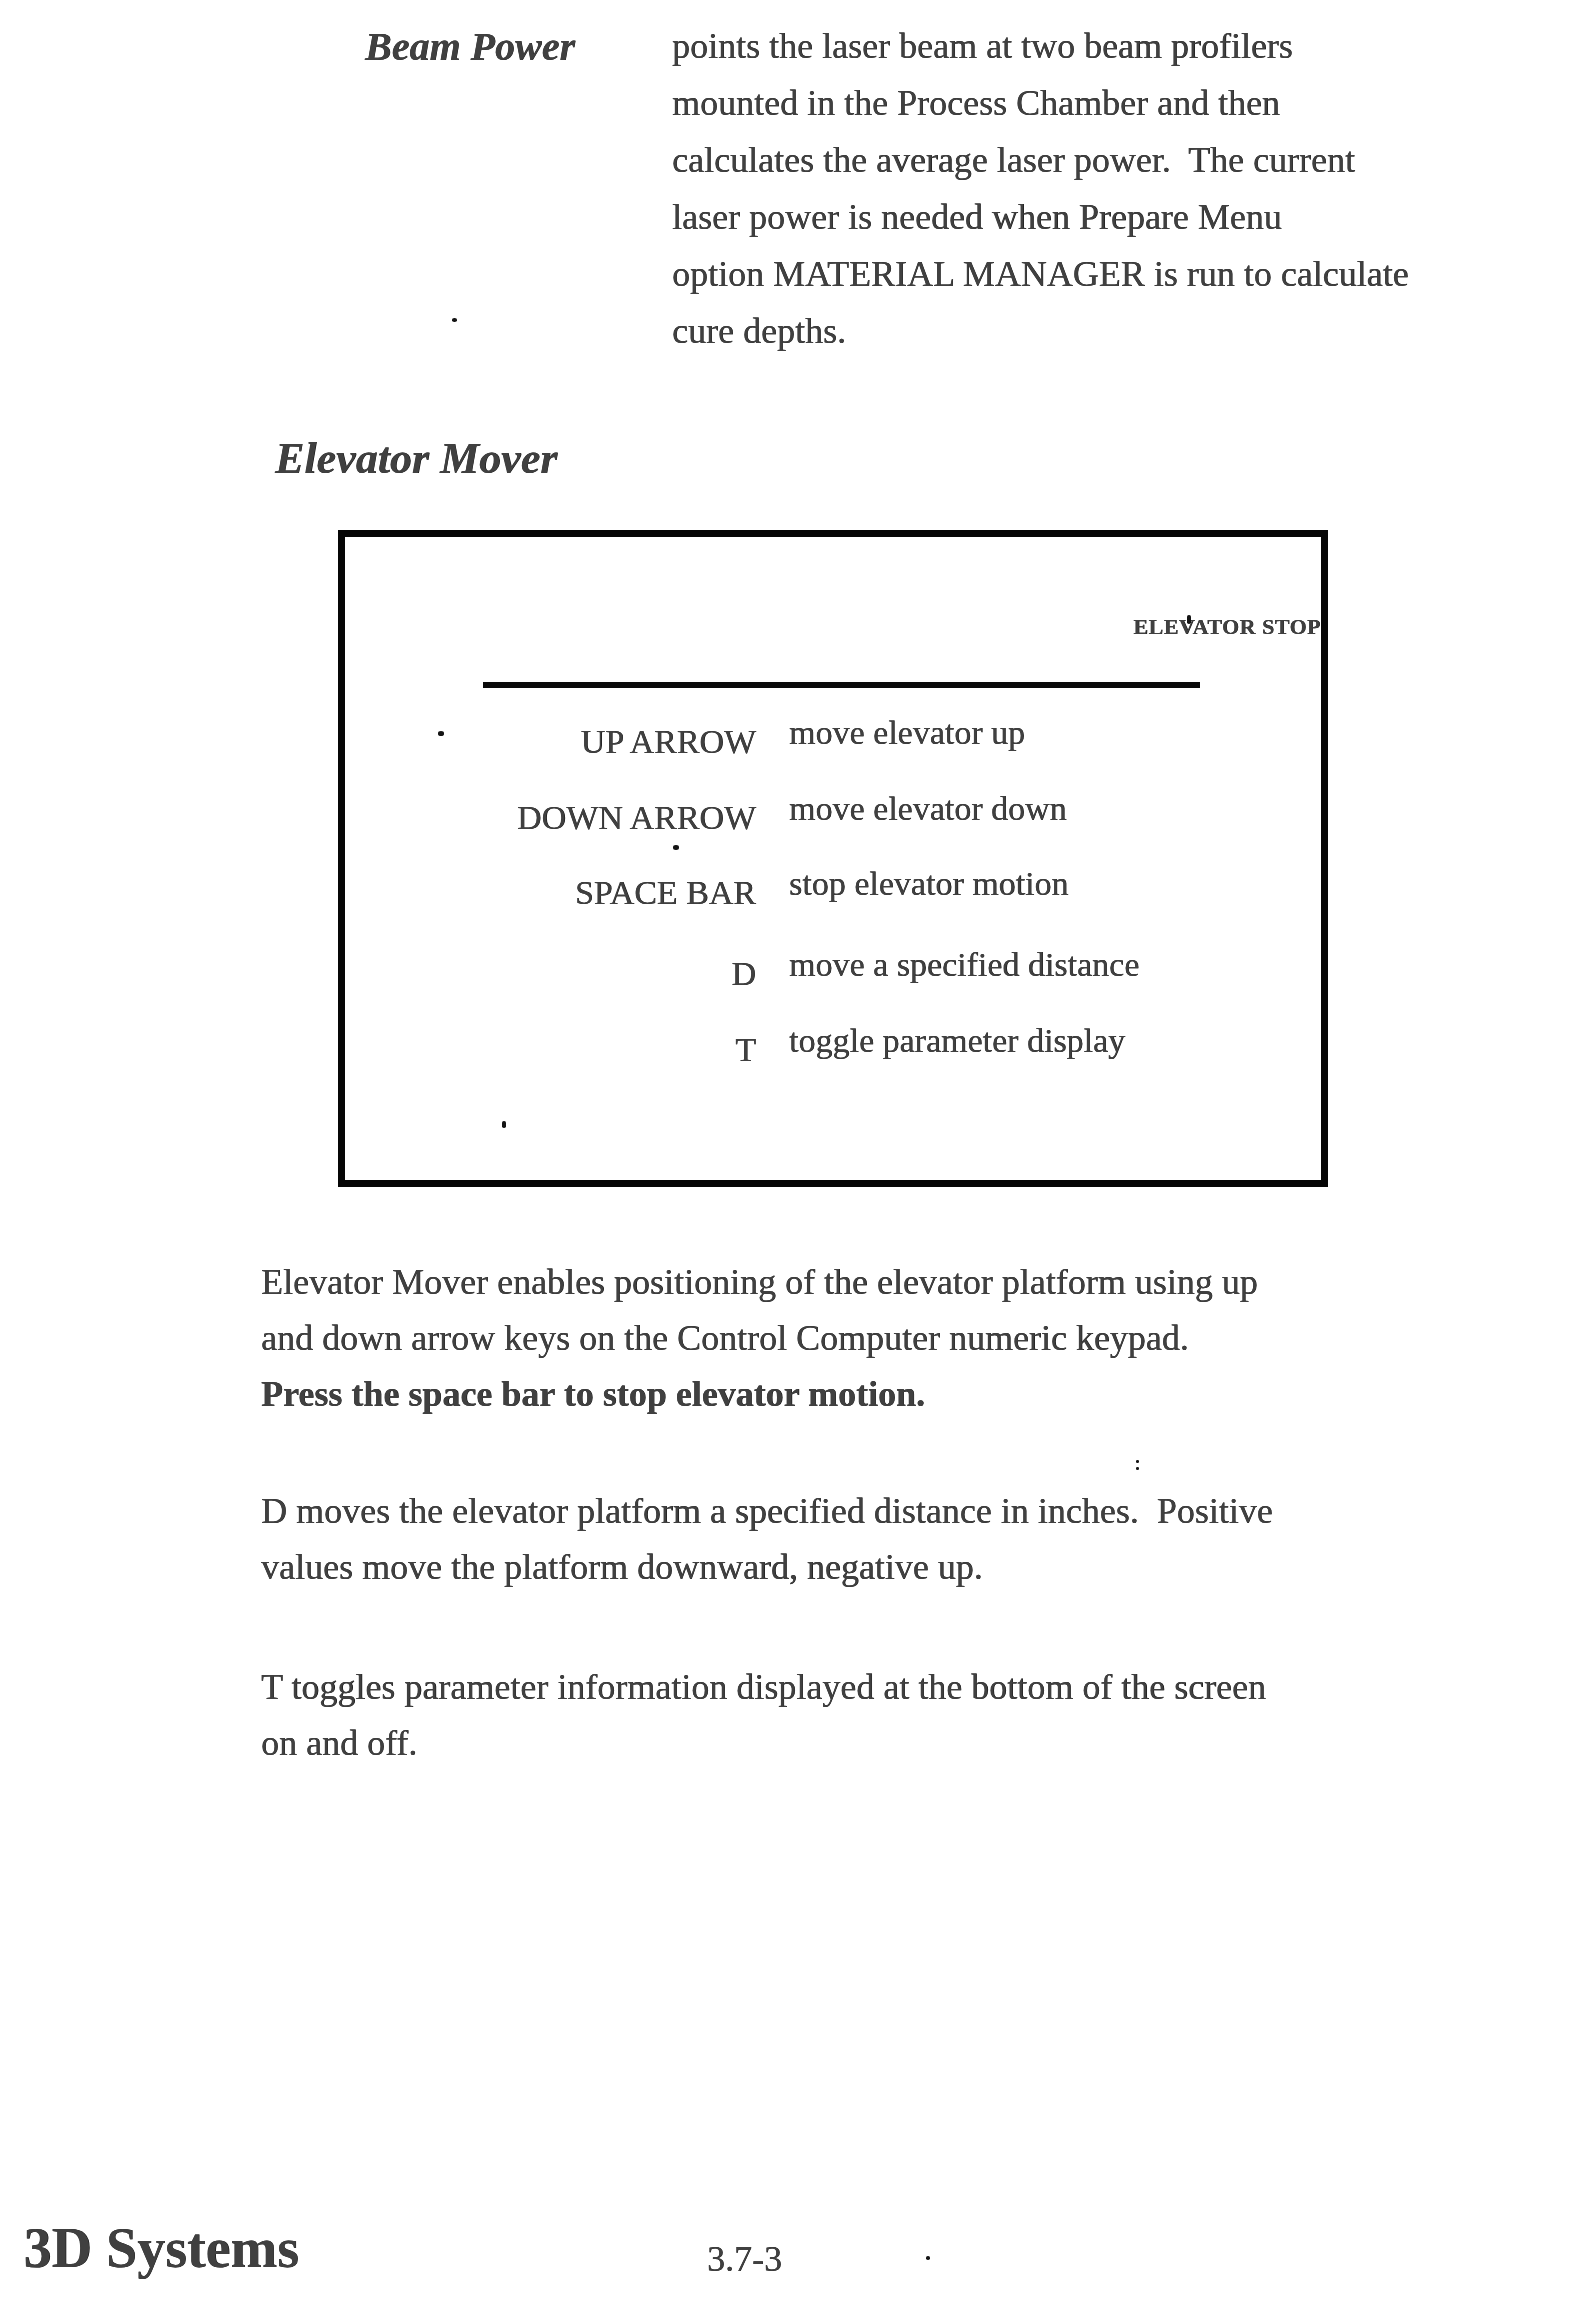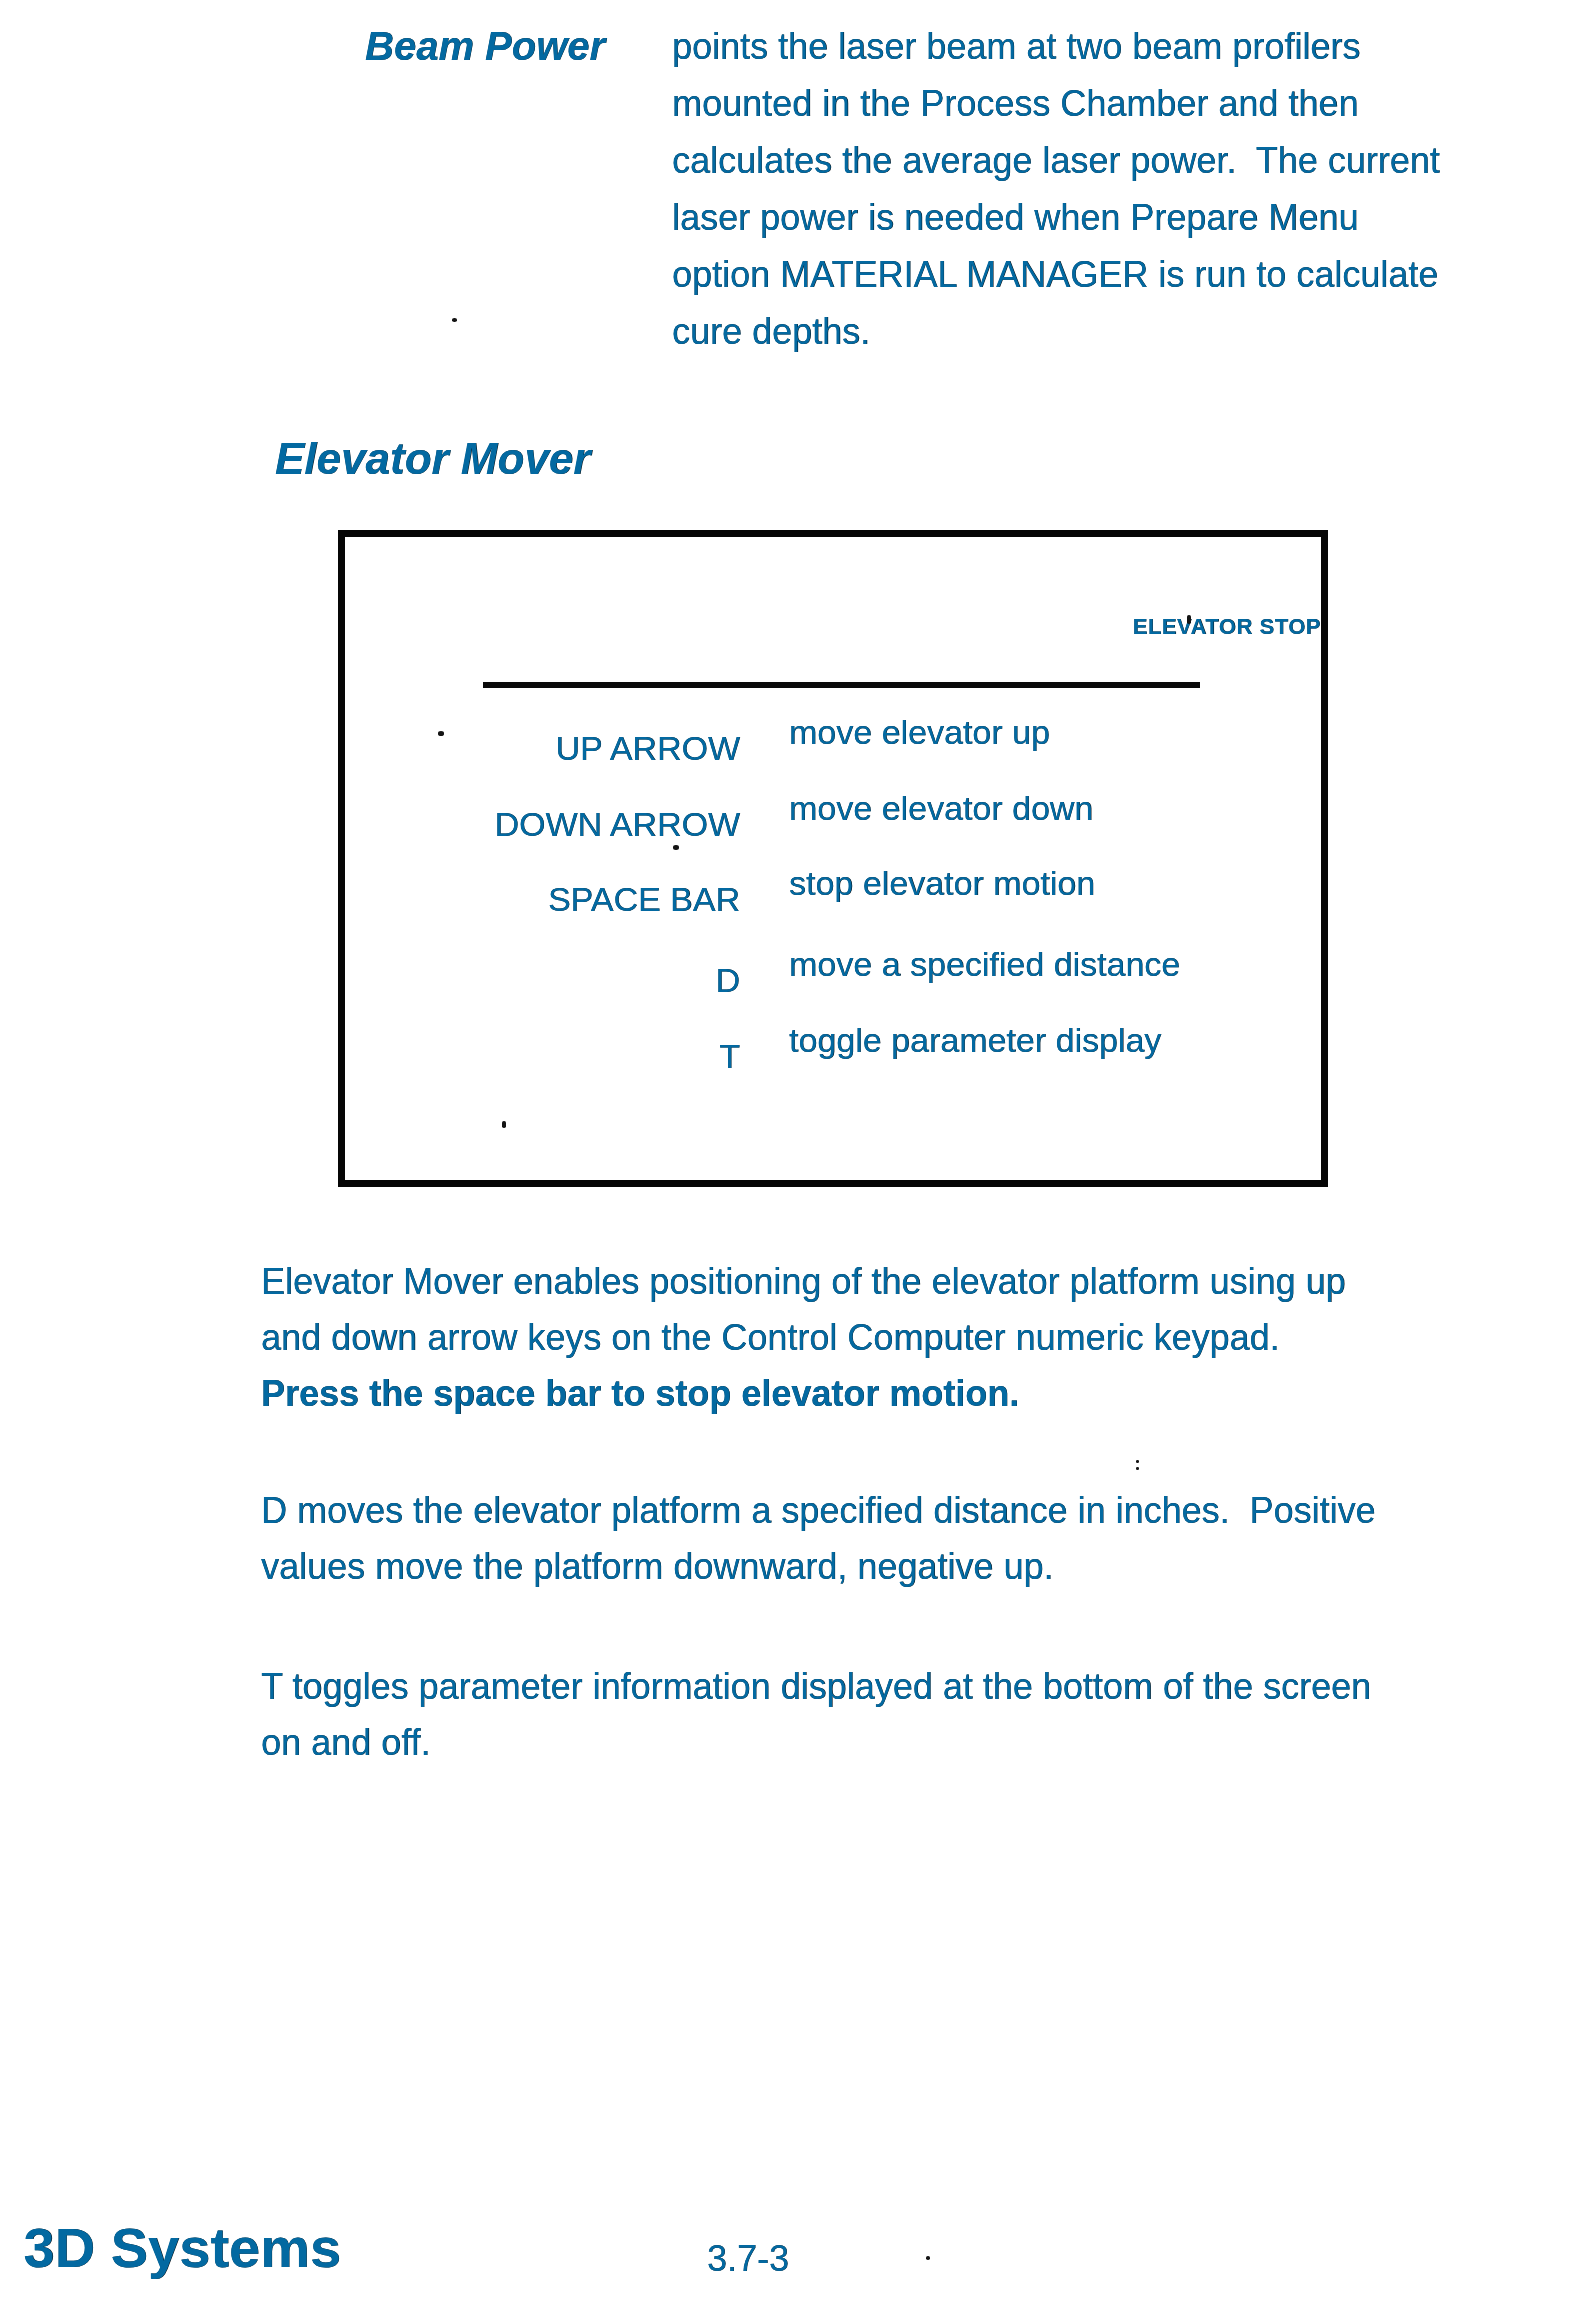--- a/index.html
+++ b/index.html
@@ -5,22 +5,22 @@
   html, body {
     margin: 0;
     padding: 0;
     background: #ffffff;
   }
   .page {
     position: relative;
     width: 1478px;
     height: 2313px;
     background: #ffffff;
-    color: #0369a1;
-    font-family: Liberation Sans, sans-serif;
+    color: #404040;
+    font-family: Liberation Serif, serif;
     overflow: hidden;
     
     text-shadow: 0.3px 0.3px 0 #080808;
   }
   .line { white-space: pre; }
 
   
   .beam-term {
     position: absolute;
     left: 365px;
@@ -82,23 +82,24 @@
     position: absolute;
     left: 0;
     width: 100%;
     height: 57px;
     font-size: 34px;
     line-height: 57px;
   }
   .menu-row .key {
     position: absolute;
     left: 0;
-    top: 16px;
+    top: 9px;
     width: 395px;
     text-align: right;
+    padding-left: 16px;
   }
   .menu-row .action {
     position: absolute;
     left: 444px;
     top: 0;
     text-align: center;
   }
   .row-0 { top: 167px; }
   .row-1 { top: 243px; }
   .row-2 { top: 318px; }

